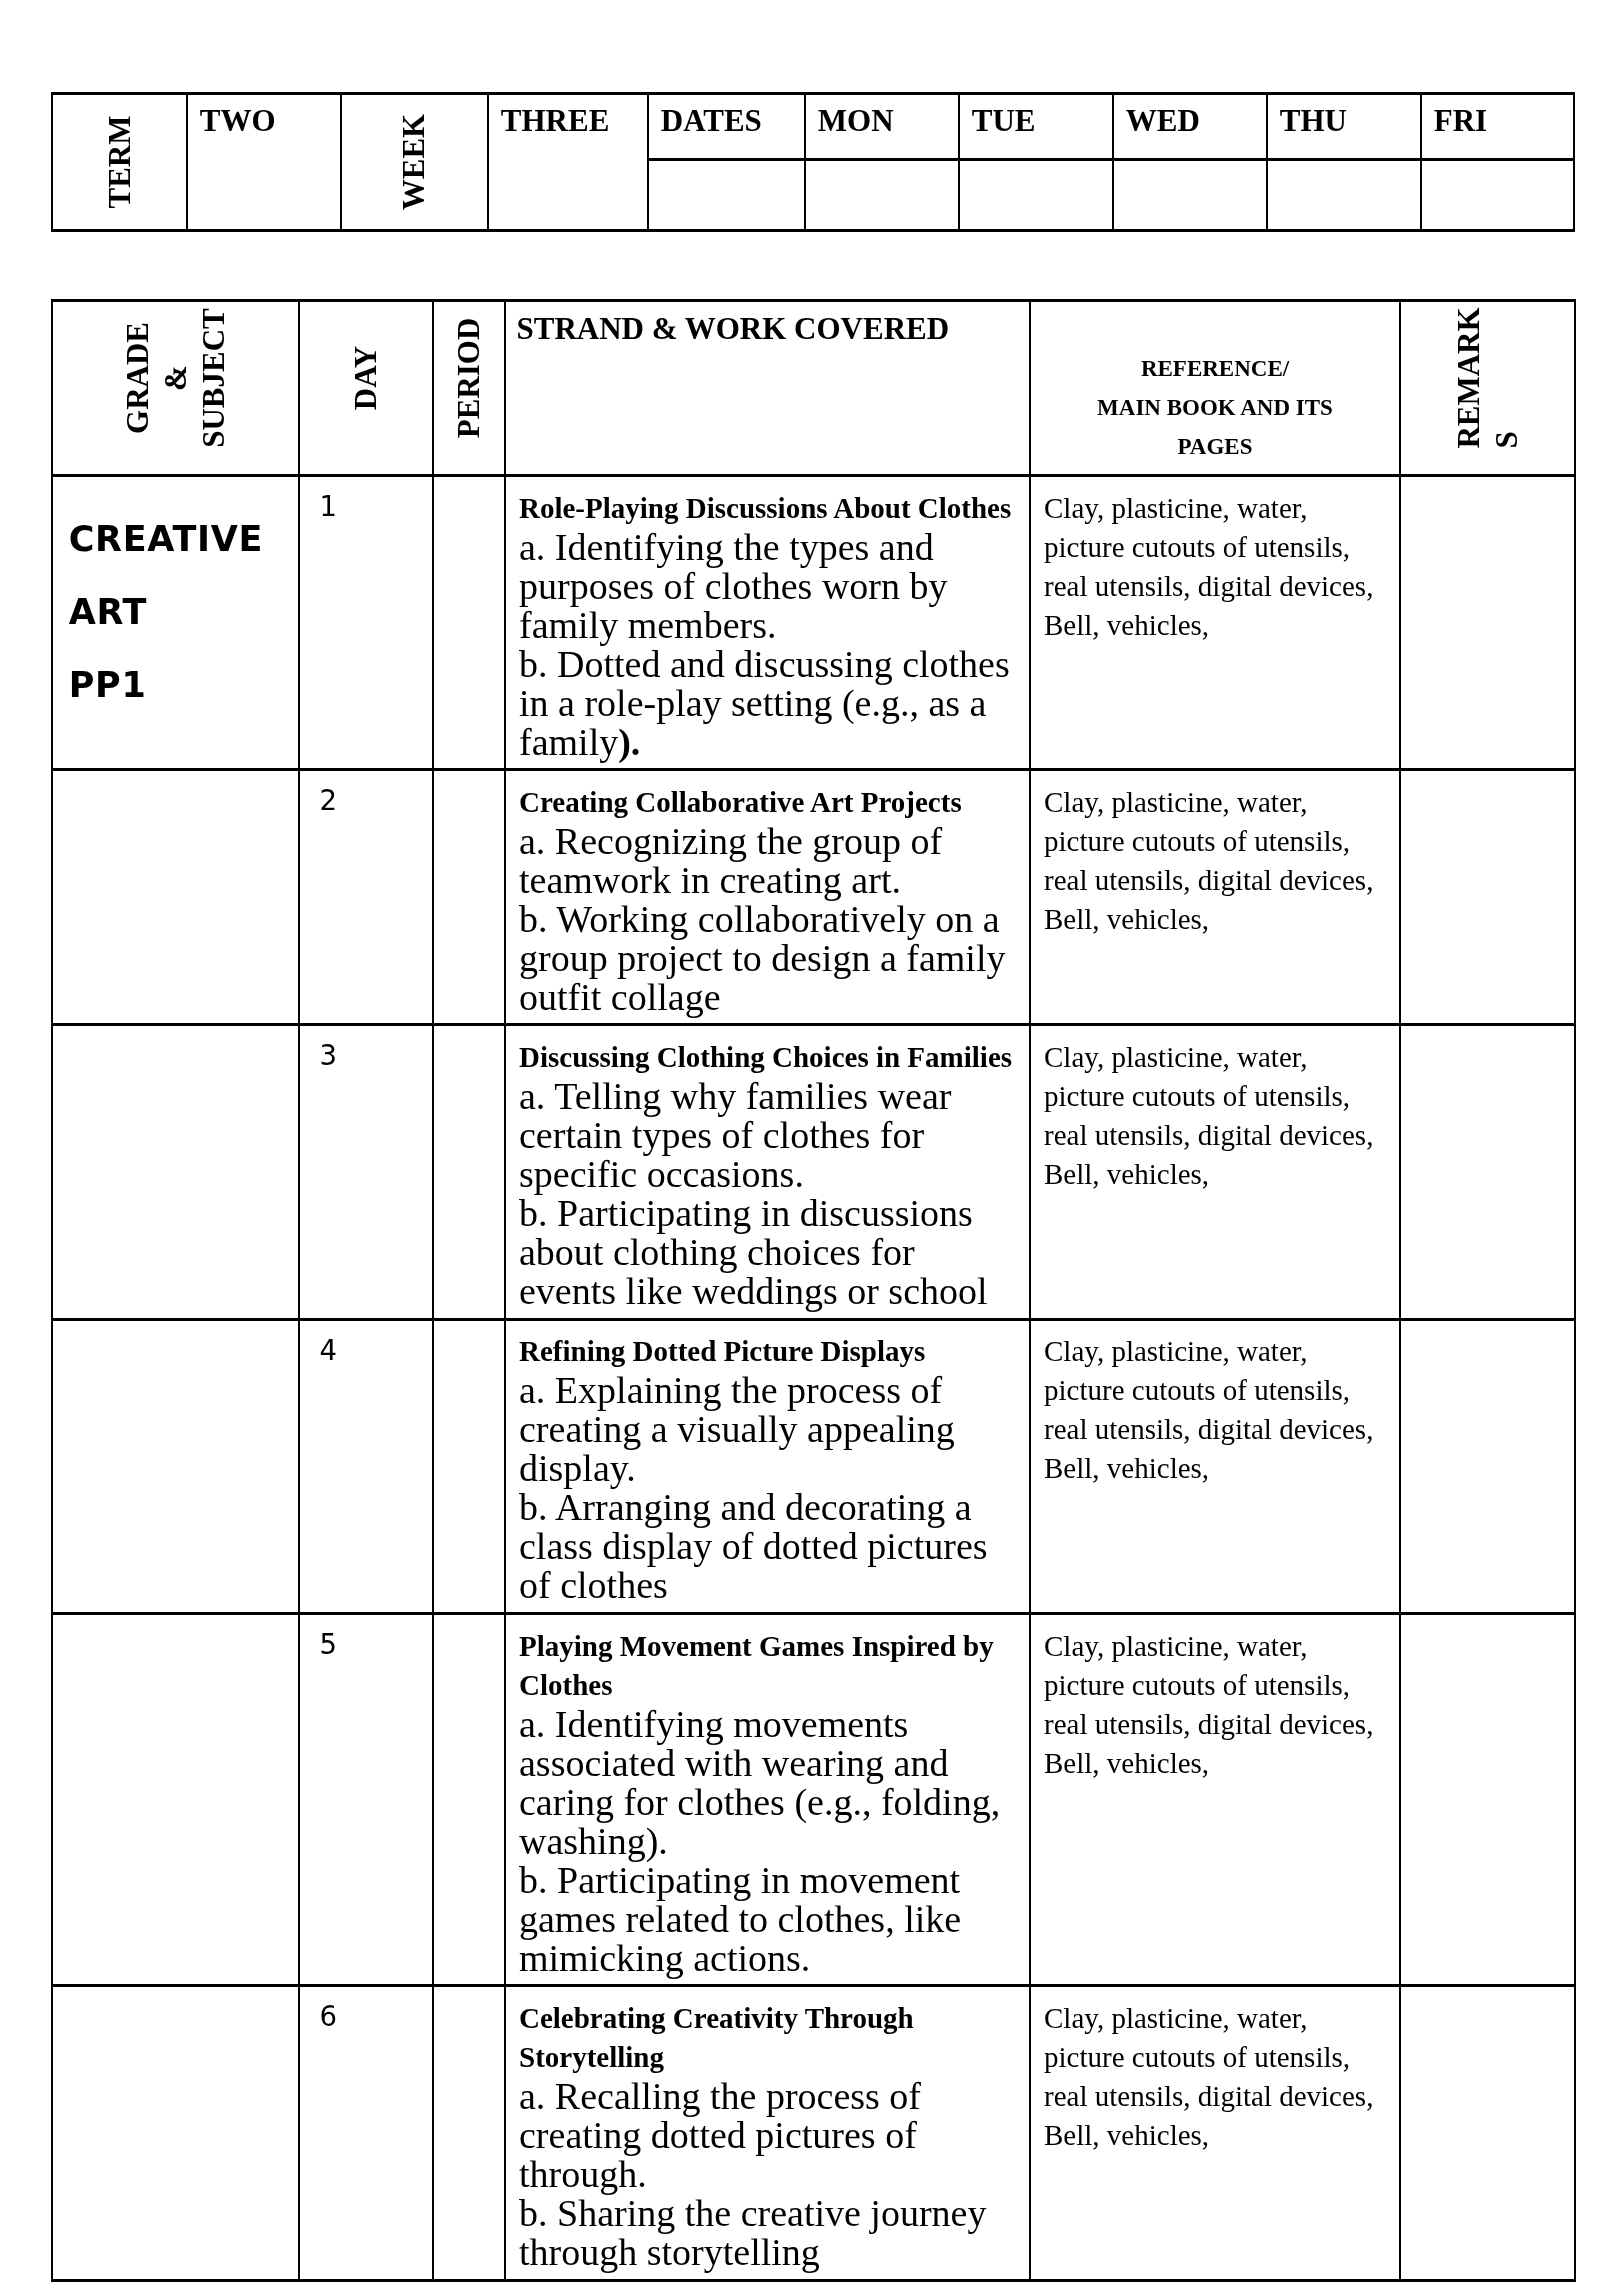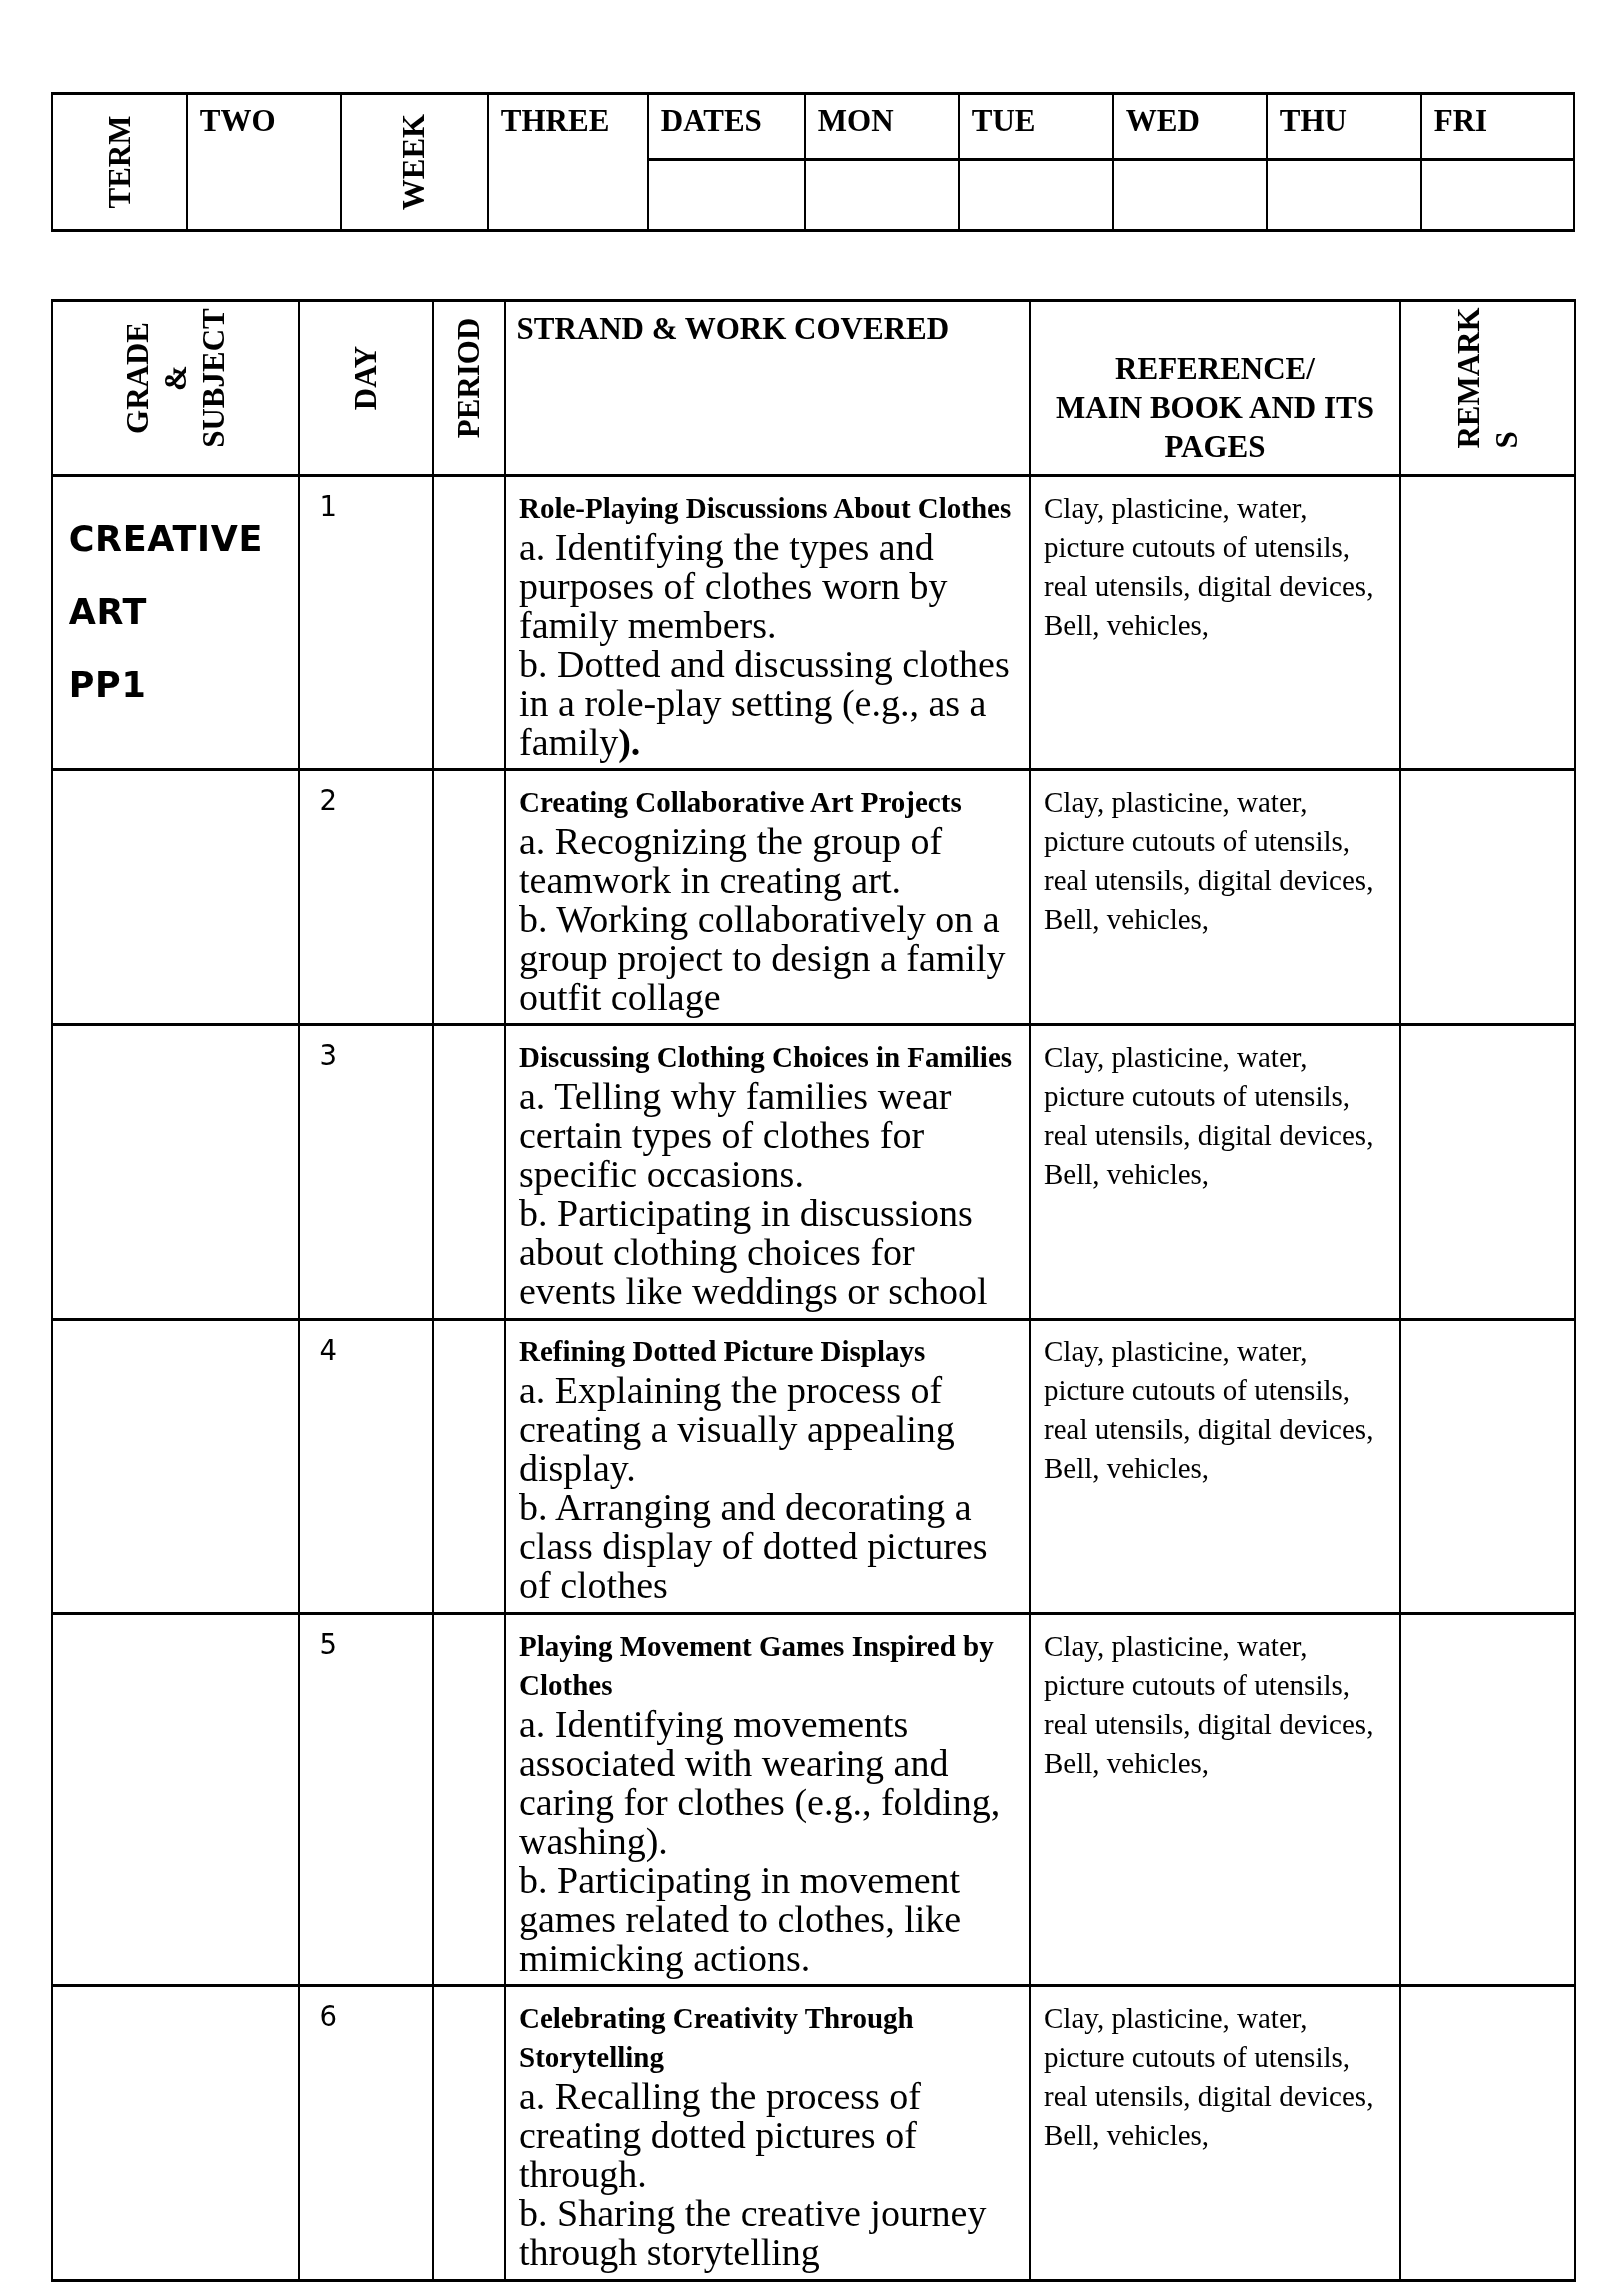--- a/index.html
+++ b/index.html
@@ -68,21 +68,21 @@
   .main-table tr.header-row { height: 164px; }
   .main-table .hcell { padding: 7.9px 10.5px; }
   .strand-header {
     font-weight: bold;
     font-size: 31px;
     line-height: 37px;
     text-align: left;
   }
   .reference-header {
     font-weight: bold;
-    font-size: 31px;
+    font-size: 23px;
     line-height: 39px;
     text-align: center;
     white-space: pre-line;
   }
 
   .main-table tbody tr:nth-child(1) { height: 252px; margin-top: 29px; }
   .main-table tbody tr:nth-child(2) { height: 234px; }
   .main-table tbody tr:nth-child(3) { height: 280px; }
   .main-table tbody tr:nth-child(4) { height: 263px; }
   .main-table tbody tr:nth-child(5) { height: 317px; }

